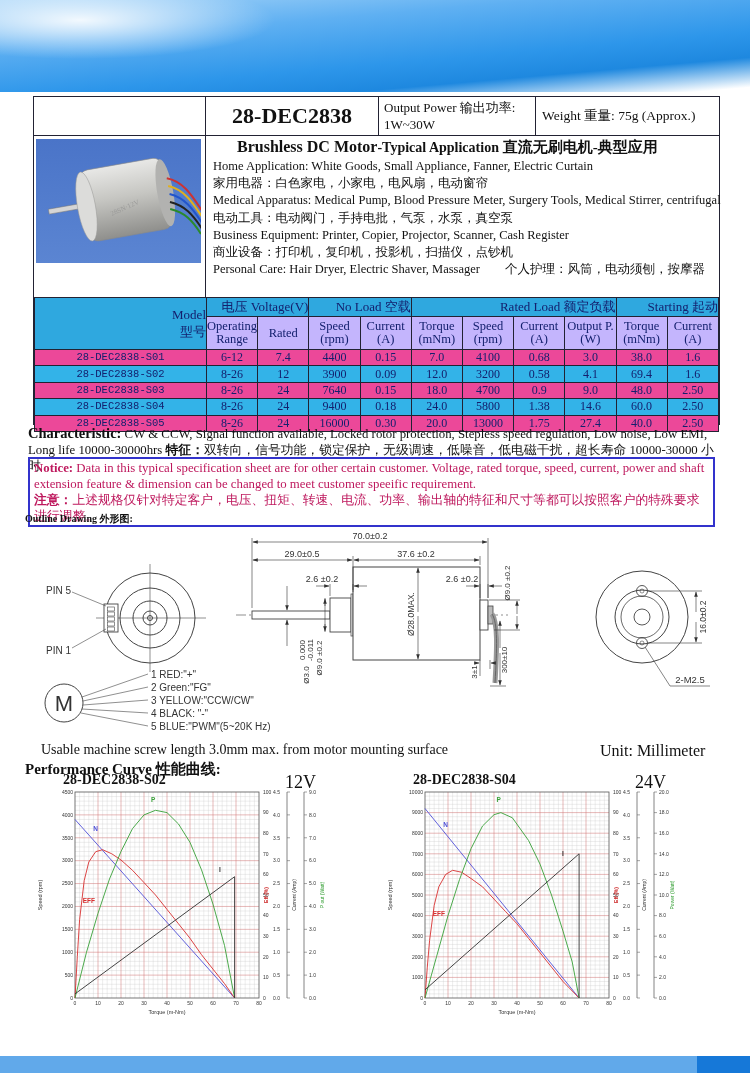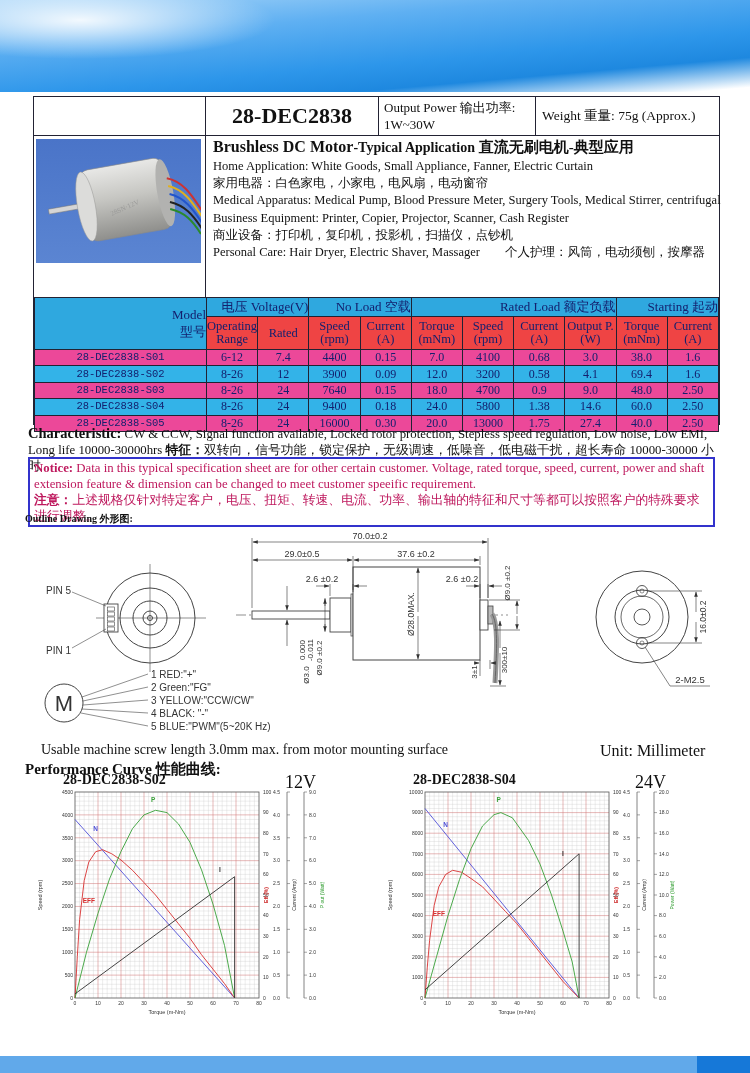--- a/index.html
+++ b/index.html
@@ -16,29 +16,29 @@
   #hdr-row{position:absolute;left:0;top:0;width:685px;height:39px;display:flex;}
   .hcell{border-right:1px solid #223;border-bottom:1px solid #223;box-sizing:border-box;}
   #hcell-blank{width:172px;}
   #hcell-model{width:173px;display:flex;align-items:center;justify-content:center;
       font-size:22px;font-weight:bold;text-align:center;}
   #hcell-power{width:157px;font-size:13px;line-height:17px;padding:2px 0 0 5px;}
   #hcell-weight{width:183px;border-right:none;font-size:13.5px;display:flex;align-items:center;padding-left:6px;}
   #photo-cell{left:0;top:39px;width:172px;height:288px;border-right:1px solid #223;position:absolute;box-sizing:border-box;}
   #photo{position:absolute;left:2px;top:3px;width:165px;height:124px;background:linear-gradient(#4a74c8,#5b85d2);}
   #desc-cell{position:absolute;left:173px;top:39px;width:512px;height:161px;padding:1px 6px 0 6px;box-sizing:border-box;}
-  #desc-title{font-size:16px;font-weight:bold;line-height:20px;white-space:nowrap;}
+  #desc-title{font-size:16px;font-weight:bold;line-height:20px;white-space:nowrap;margin-left:24px;}
   #desc-title .mid{font-size:14px;}
   #desc-title .cn{font-size:15px;}
   .app-line{font-size:12.5px;line-height:17.2px;white-space:nowrap;}
   
   #spec-table{position:absolute;left:0;top:200px;width:685px;border-collapse:collapse;table-layout:fixed;}
   #spec-table td,#spec-table th{border:1px solid #223;padding:0;text-align:center;color:#14206e;font-weight:normal;}
   #spec-table th{background:#2fa8df;font-size:13px;}
-  #spec-table .sub th{font-size:12.5px;line-height:13px;height:32px;background:#ef4444;}
+  #spec-table .sub th{font-size:12.5px;line-height:13px;height:32px;background:#c4b5fd;}
   #spec-table .grp th{height:17px;text-align:right;}
   #spec-table td{font-size:12px;height:15.4px;line-height:13px;}
   #spec-table tr.light td{background:#ec4899;}
   #spec-table tr.dark td{background:#33b3e8;}
   #spec-table td.model{font-family:"Liberation Mono",monospace;font-size:10.5px;}
   col.c-model{width:172px;}
   
   #characteristic{left:28px;top:425px;width:695px;font-size:12.8px;line-height:16px;}
   #characteristic b.en{font-size:14.5px;}
   #notice{left:28px;top:457px;width:687px;border:2px solid #3333cc;color:#be185d;
@@ -100,20 +100,21 @@
       </svg>
     </div>
   </div>
 
   <div id="desc-cell">
     <div id="desc-title"><span>Brushless DC Motor</span><span class="mid">-Typical Application</span><span class="cn"> 直流无刷电机-典型应用</span></div>
     <div id="app-lines">
         <div class="app-line">Home Application: White Goods, Small Appliance, Fanner, Electric Curtain</div>
         <div class="app-line">家用电器：白色家电，小家电，电风扇，电动窗帘</div>
         <div class="app-line">Medical Apparatus: Medical Pump, Blood Pressure Meter, Surgery Tools, Medical Stirrer, centrifugal</div>
+        <div class="app-line">电动工具：电动阀门，手持电批，气泵，水泵，真空泵</div>
         <div class="app-line">Business Equipment: Printer, Copier, Projector, Scanner, Cash Register</div>
         <div class="app-line">商业设备：打印机，复印机，投影机，扫描仪，点钞机</div>
         <div class="app-line">Personal Care: Hair Dryer, Electric Shaver, Massager　　个人护理：风筒，电动须刨，按摩器</div>
       </div>
   </div>
 
   <table id="spec-table">
     <colgroup>
         <col class="c-model">
         <col>

